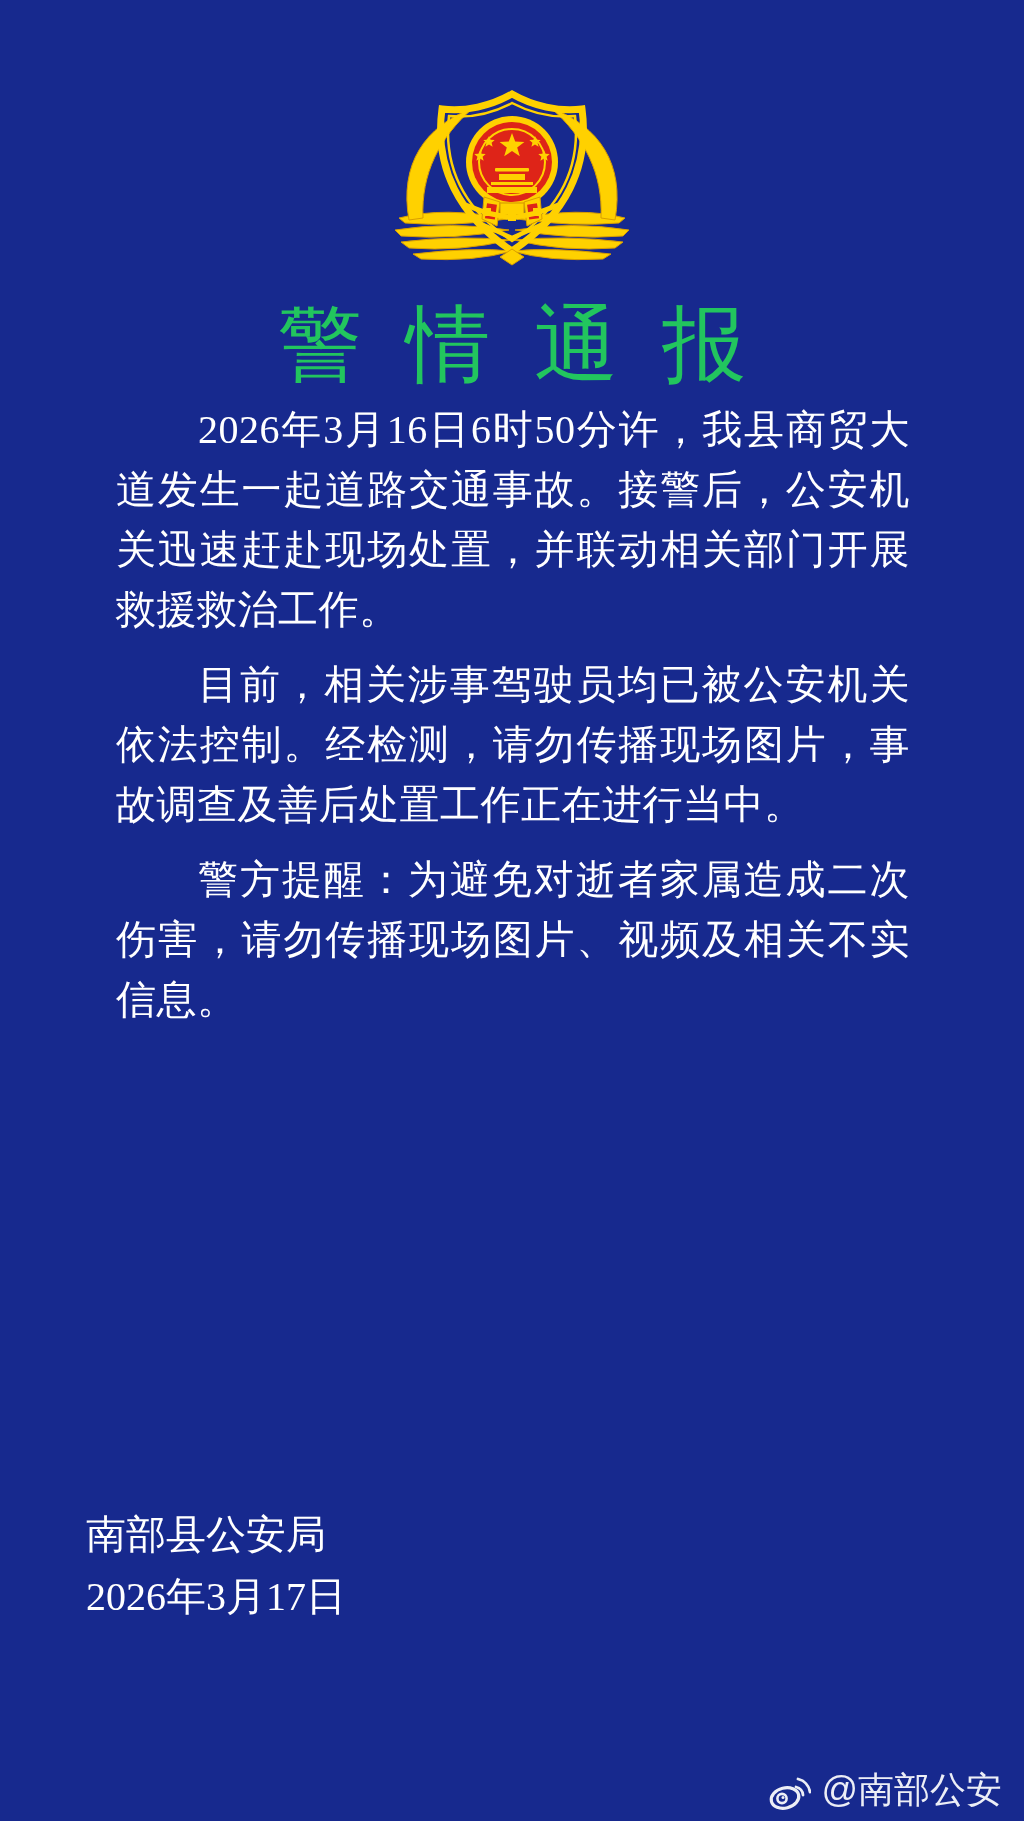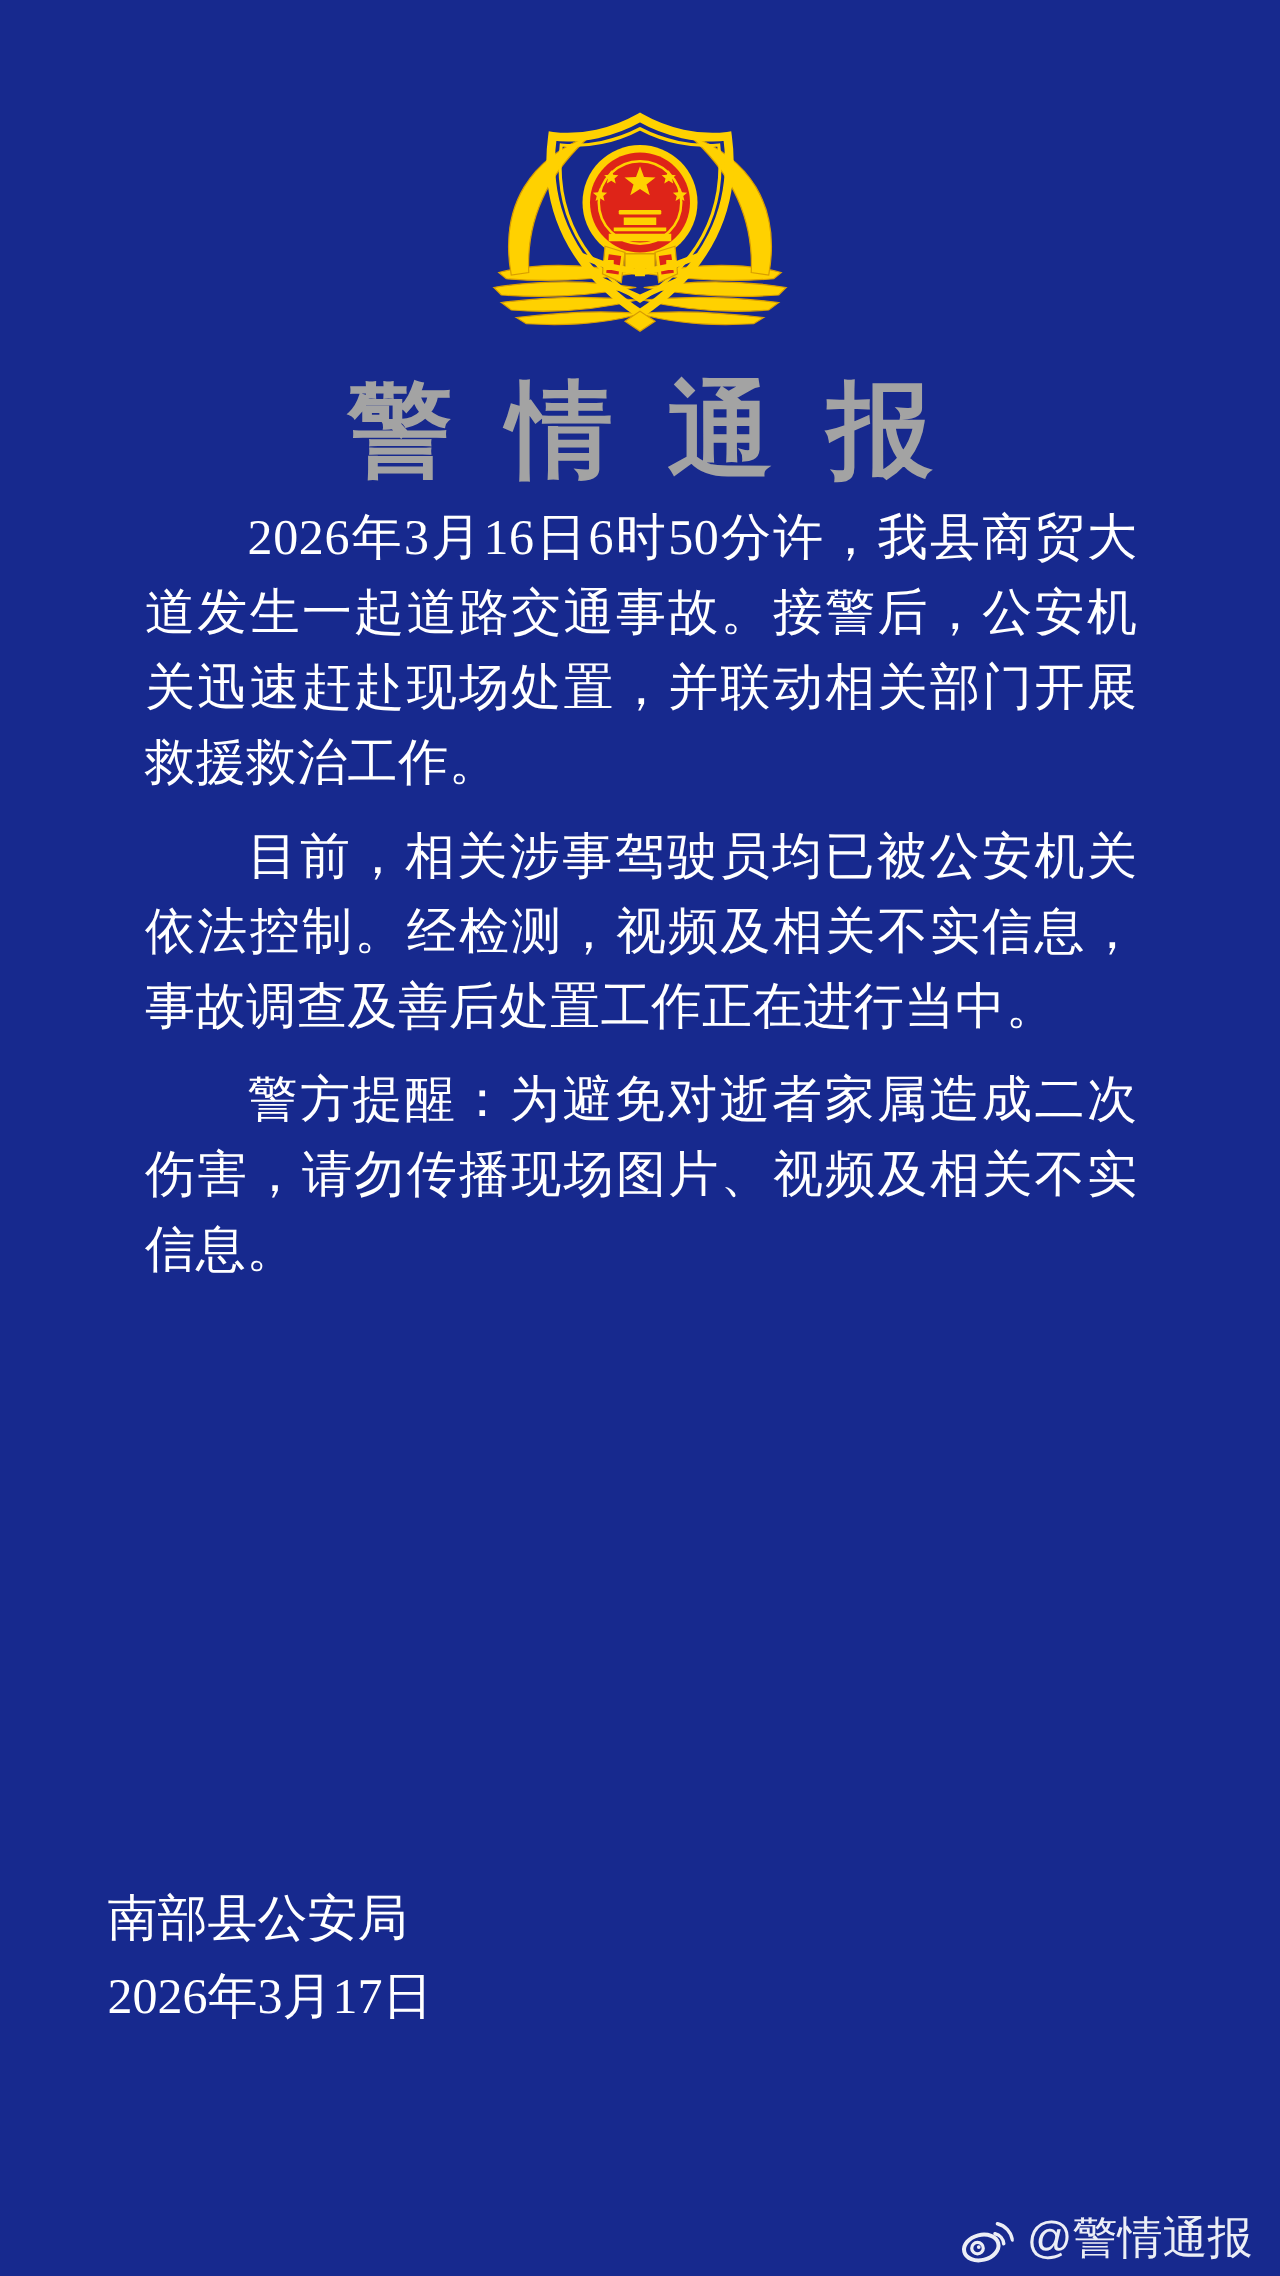--- a/index.html
+++ b/index.html
@@ -23,25 +23,25 @@
     height: 196px;
   }
   .title {
     position: absolute;
     top: 288px;
     left: 0;
     width: 100%;
     margin: 0;
     text-align: center;
     font-size: 84px;
-    font-weight: bold;
+    font-weight: normal;
     letter-spacing: 44px;
     text-indent: 44px;
     white-space: nowrap;
-    color: #a3a3a3;
+    color: #22c55e;
   }
   .body-text {
     position: absolute;
     top: 400px;
     left: 116px;
     width: 794px;
     font-size: 40px;
     line-height: 60px;
     letter-spacing: 0.5px;
     text-align: justify;
@@ -139,35 +139,35 @@
       </g>
 
       <polygon points="129,179 141,187 129,195 117,187" fill="#ffd100" stroke="#d99e00" stroke-width="1"></polygon>
     </svg>
   </div>
 
   <h1 class="title">警情通报</h1>
 
   <div class="body-text">
     <p>2026年3月16日6时50分许，我县商贸大道发生一起道路交通事故。接警后，公安机关迅速赶赴现场处置，并联动相关部门开展救援救治工作。</p>
-    <p>目前，相关涉事驾驶员均已被公安机关依法控制。经检测，视频及相关不实信息，事故调查及善后处置工作正在进行当中。</p>
+    <p>目前，相关涉事驾驶员均已被公安机关依法控制。经检测，请勿传播现场图片，事故调查及善后处置工作正在进行当中。</p>
     <p>警方提醒：为避免对逝者家属造成二次伤害，请勿传播现场图片、视频及相关不实信息。</p>
   </div>
 
   <div class="signature">
     <div class="sig-line">南部县公安局</div>
     <div class="sig-line">2026年3月17日</div>
   </div>
 
   <div class="watermark">
     <span>
       <svg viewBox="0 0 44 40" width="44" height="40" aria-hidden="true">
         <ellipse cx="18" cy="27" rx="14" ry="10" fill="none" stroke="#ffffff" stroke-width="3.2" transform="rotate(-14 18 27)"></ellipse>
         <circle cx="15" cy="27.5" r="4.6" fill="none" stroke="#ffffff" stroke-width="2.6"></circle>
         <circle cx="16" cy="26.6" r="1.5" fill="#ffffff"></circle>
         <path d="M29,16 a9,9 0 0 1 7,8" fill="none" stroke="#ffffff" stroke-width="2.8" stroke-linecap="round"></path>
         <path d="M31,8 a16,16 0 0 1 12,13" fill="none" stroke="#ffffff" stroke-width="2.8" stroke-linecap="round"></path>
       </svg>
     </span>
-    <span>@警情通报</span>
+    <span>@南部公安</span>
   </div>
 
 </div>
 
 </body></html>

